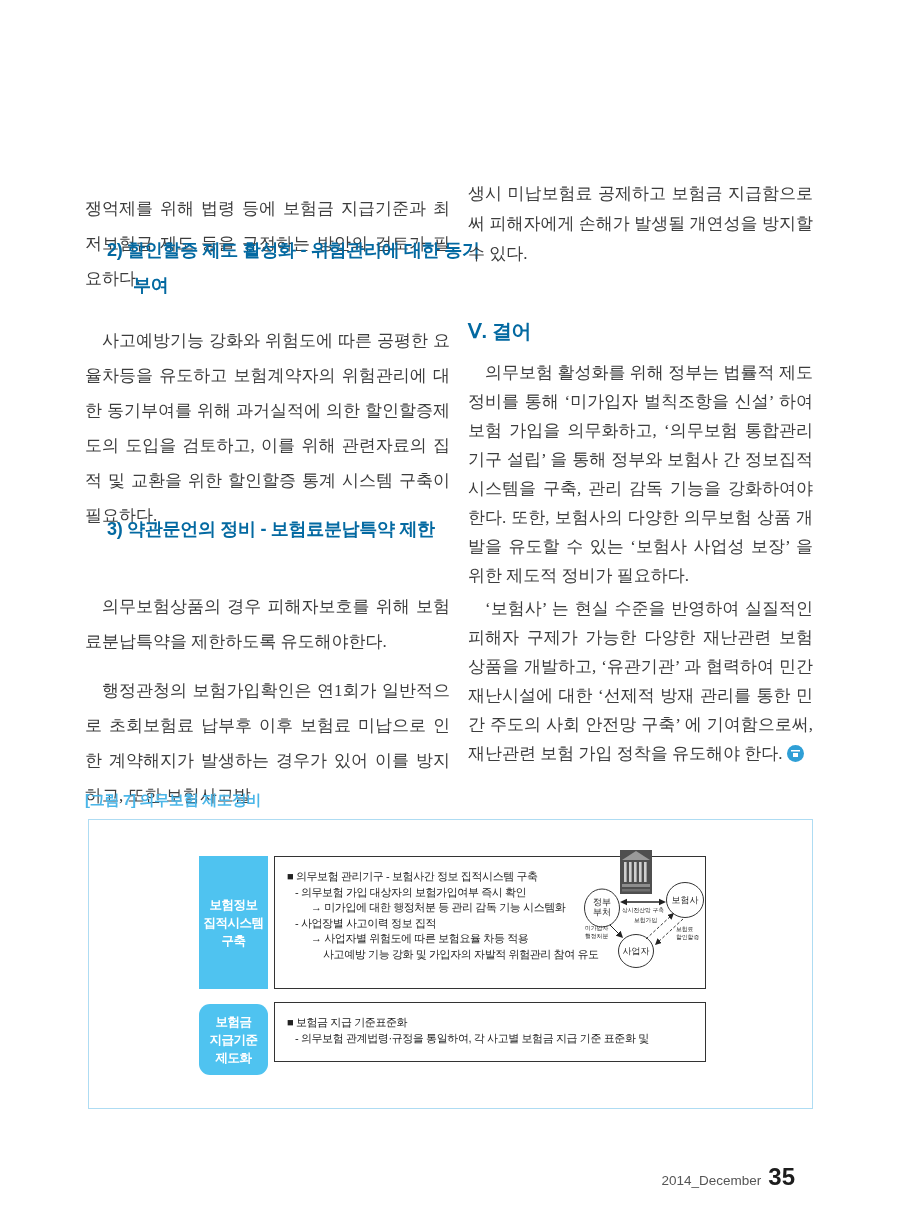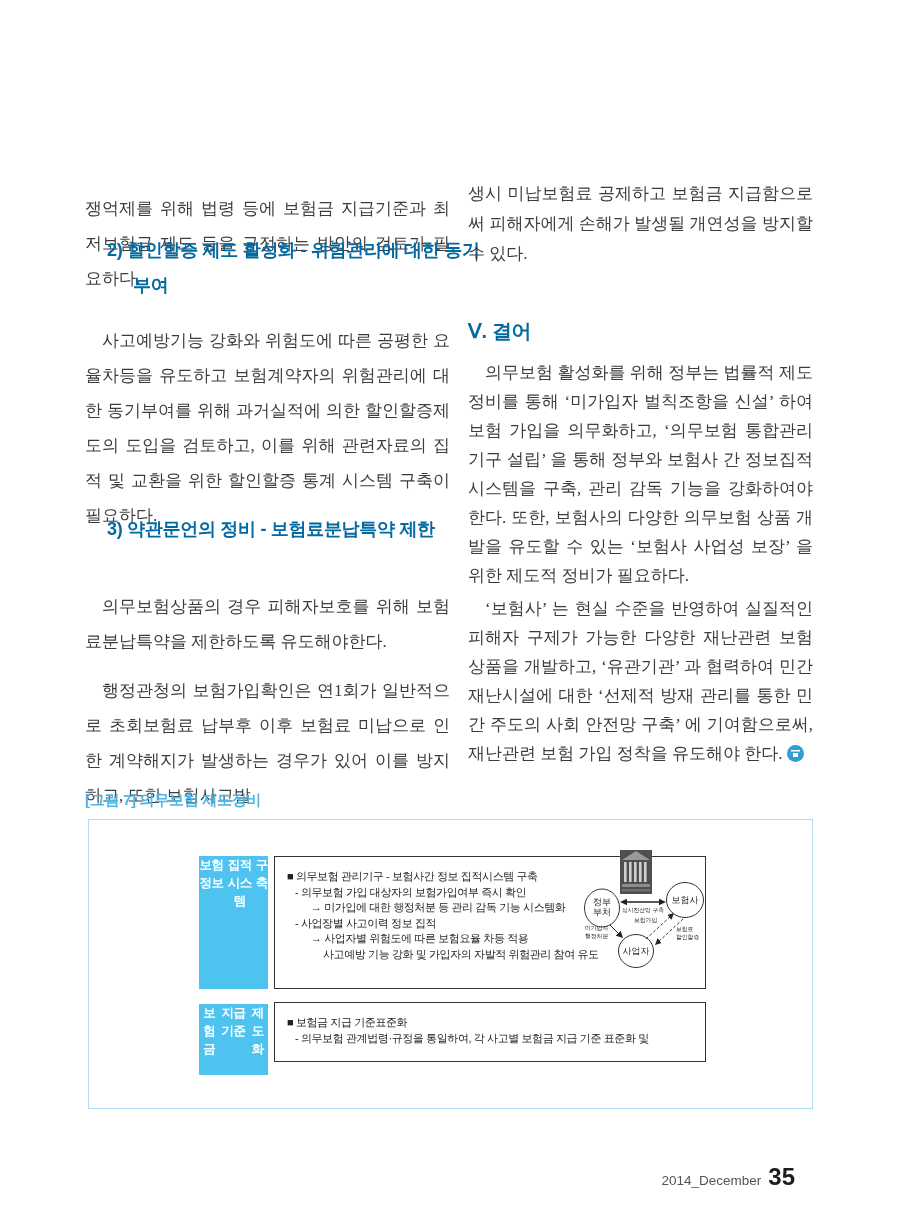--- a/index.html
+++ b/index.html
@@ -50,25 +50,25 @@
     font-size:15px; font-weight:600; color:#4bb6e8; letter-spacing:-0.3px;
   }
   #figure {
     position:absolute; left:88px; top:819px; width:723px; height:288px;
     border:1px solid #aedcf3; background:#fff;
   }
   .flabel {
     position:absolute; background:#4fc3f0; color:#fff;
     font-family:"Liberation Sans","DejaVu Sans",sans-serif;
     font-weight:bold; font-size:12.5px; line-height:18px; text-align:center;
-    display:flex; flex-direction:row; justify-content:center;
+    display:flex; flex-direction:column; justify-content:center;
     letter-spacing:-0.5px;
   }
   #flabel1 { left:110px; top:36px;  width:69px; height:133px; }
-  #flabel2 { left:110px; top:184px; width:69px; height:71px; }
+  #flabel2 { left:110px; top:184px; width:69px; height:71px;border-radius:11px; }
   .fcontent {
     position:absolute; border:1px solid #333; background:#fff;
     font-family:"Liberation Sans","DejaVu Sans",sans-serif;
     font-size:11px; line-height:15.5px; color:#222; box-sizing:border-box;
     letter-spacing:-0.4px;
   }
   #fcontent1 { left:185px; top:36px;  width:432px; height:133px; padding:12px 4px 0 12px; }
   #fcontent2 { left:185px; top:182px; width:432px; height:60px;  padding:12px 0 0 12px; }
   .fline { white-space:nowrap; }
   .ind-a { padding-left:8px; }

